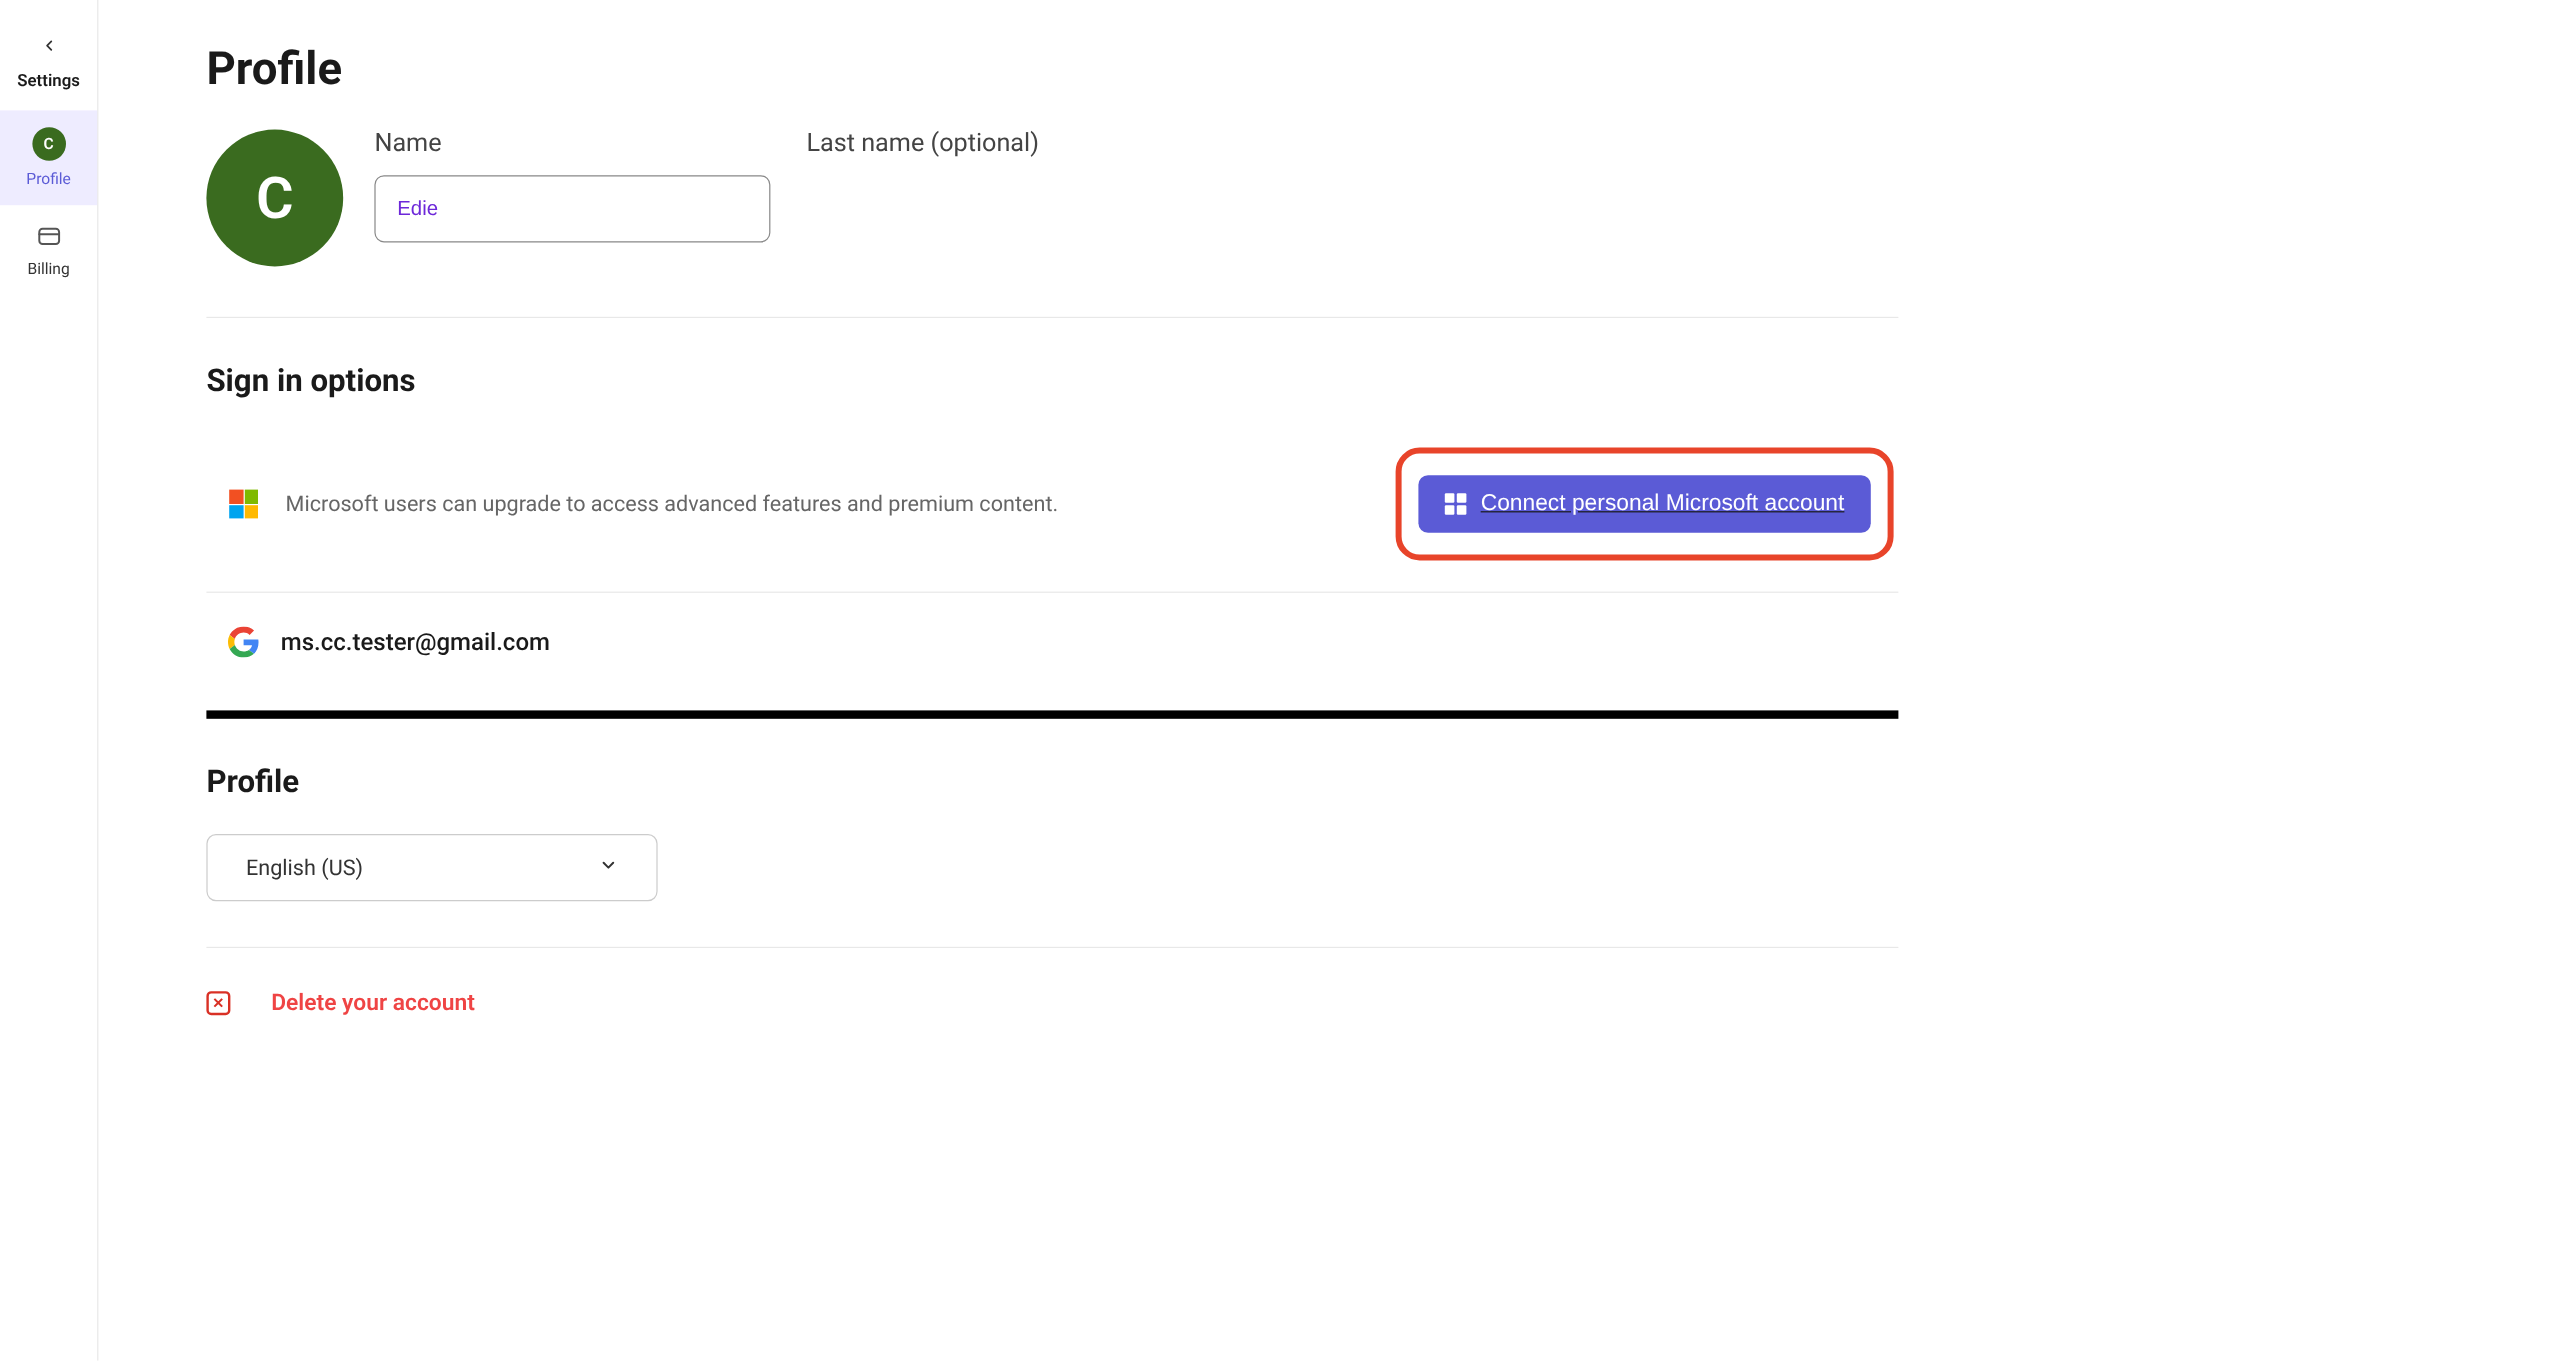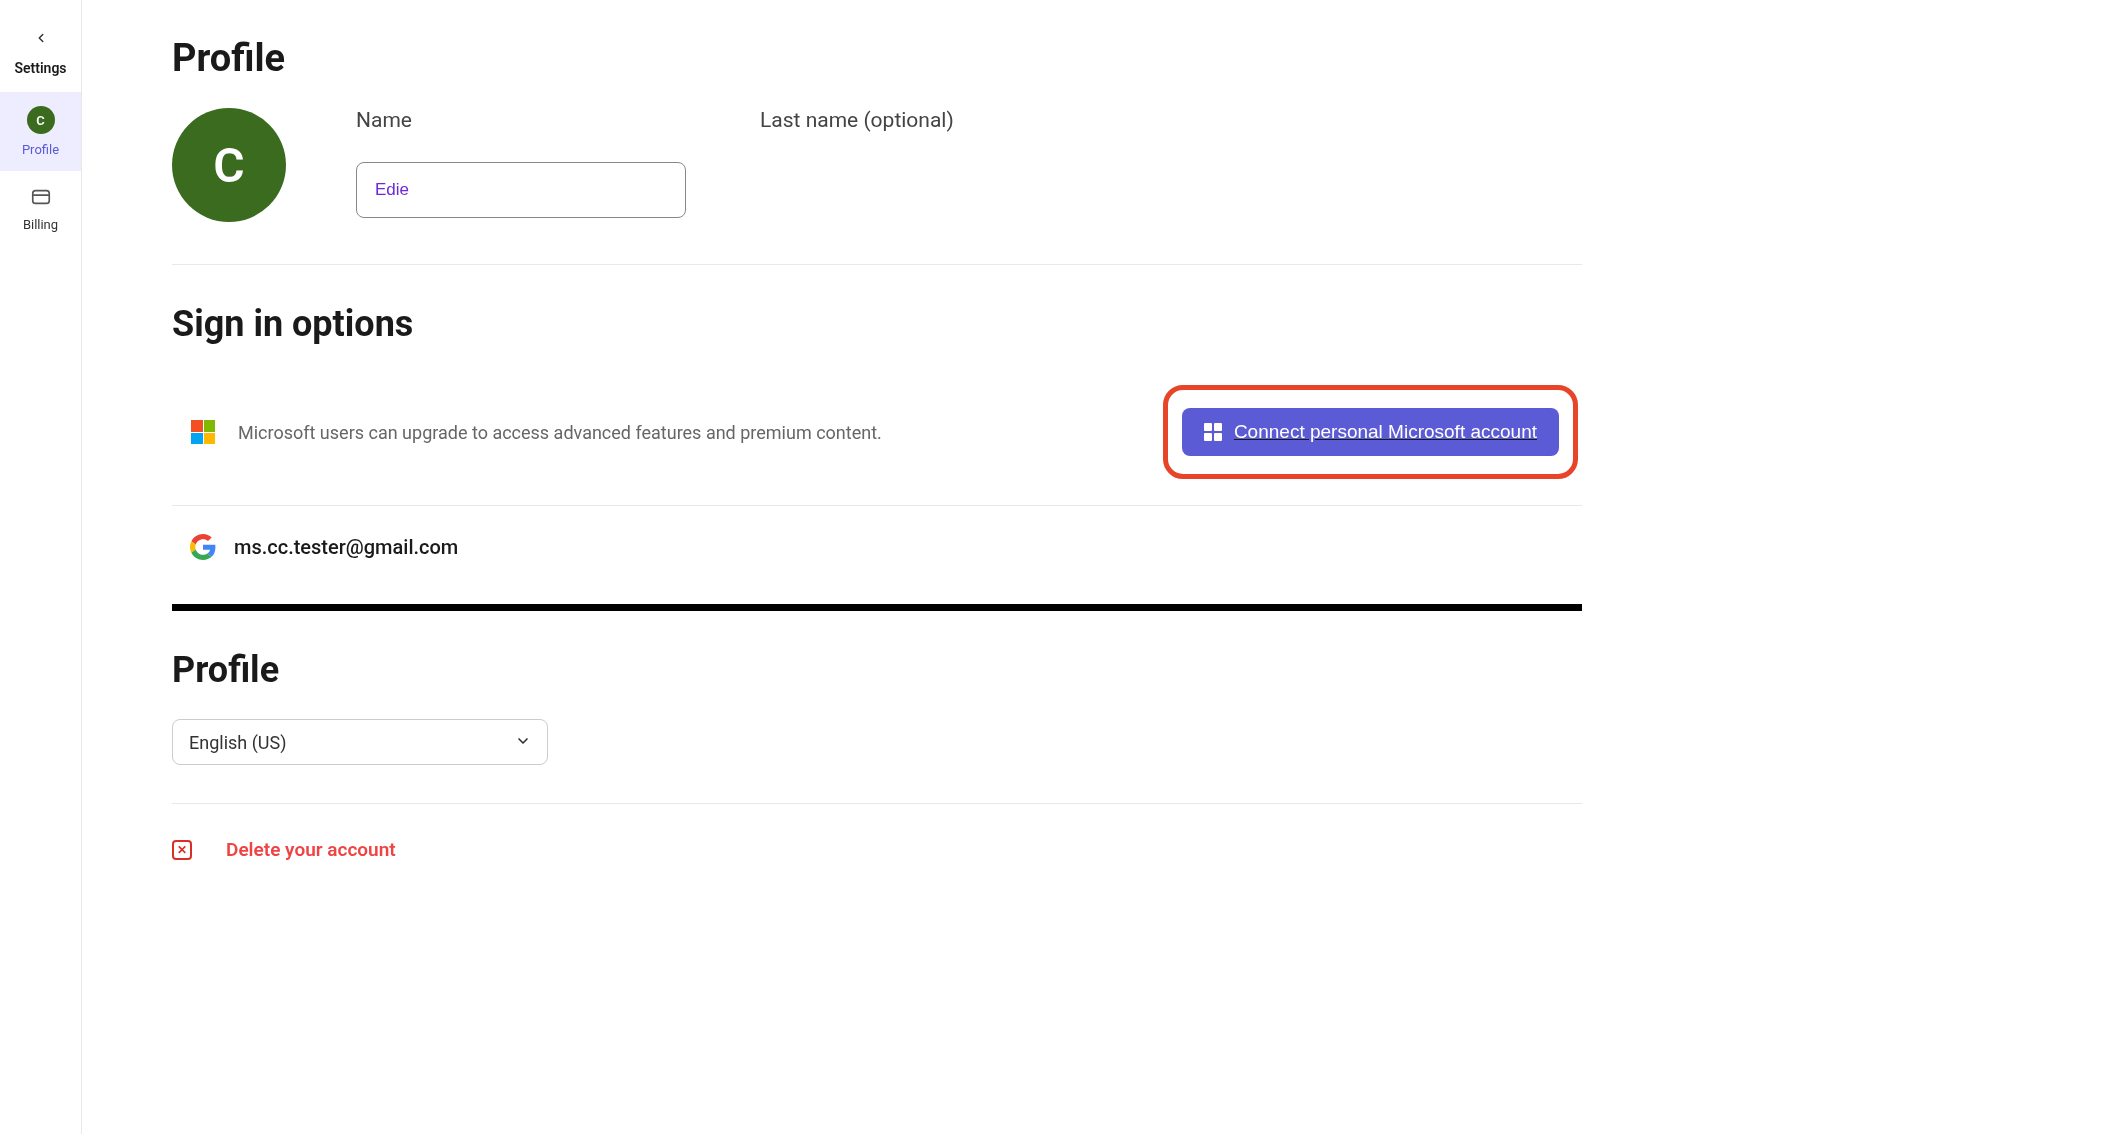--- a/index.html
+++ b/index.html
@@ -108,40 +108,39 @@
       align-items: center;
       justify-content: center;
     }
     .name-fields {
       display: flex;
       gap: 30px;
     }
     .field-group {
       display: flex;
       flex-direction: column;
-      gap: 30px;
-      margin-left: 44px;
+      gap: 14px;
     }
     .field-label {
       font-size: 21px;
       color: #444;
       font-weight: 400;
     }
     .text-input {
       width: 330px;
       height: 56px;
       border: 1px solid #888;
       border-radius: 8px;
       padding: 0 18px;
       font-size: 17px;
       color: #6d28d9;
       outline: none;
     }
     .section-title {
-      font-size: 36px;
+      font-size: 26px;
       font-weight: 700;
       color: #1a1a1a;
       margin: 38px 0 28px 0;
     }
     .signin-row {
       display: flex;
       align-items: center;
       gap: 22px;
       padding: 12px 0 26px 18px;
     }
@@ -222,24 +221,24 @@
       padding: 28px 0 44px 18px;
       border-bottom: 7px solid #000000;
       gap: 18px;
     }
     .language-section {
       padding-bottom: 38px;
       border-bottom: 1px solid #e8e8e8;
     }
     .language-select {
       width: 376px;
-      height: 46px;
+      height: 56px;
       border: 1px solid #ccc;
       border-radius: 8px;
-      padding: 0 16px;
+      padding: 0 32px;
       font-size: 18px;
       color: #333;
       display: flex;
       align-items: center;
       justify-content: space-between;
       cursor: pointer;
       background: #fff;
     }
     .chevron-down {
       font-size: 14px;

